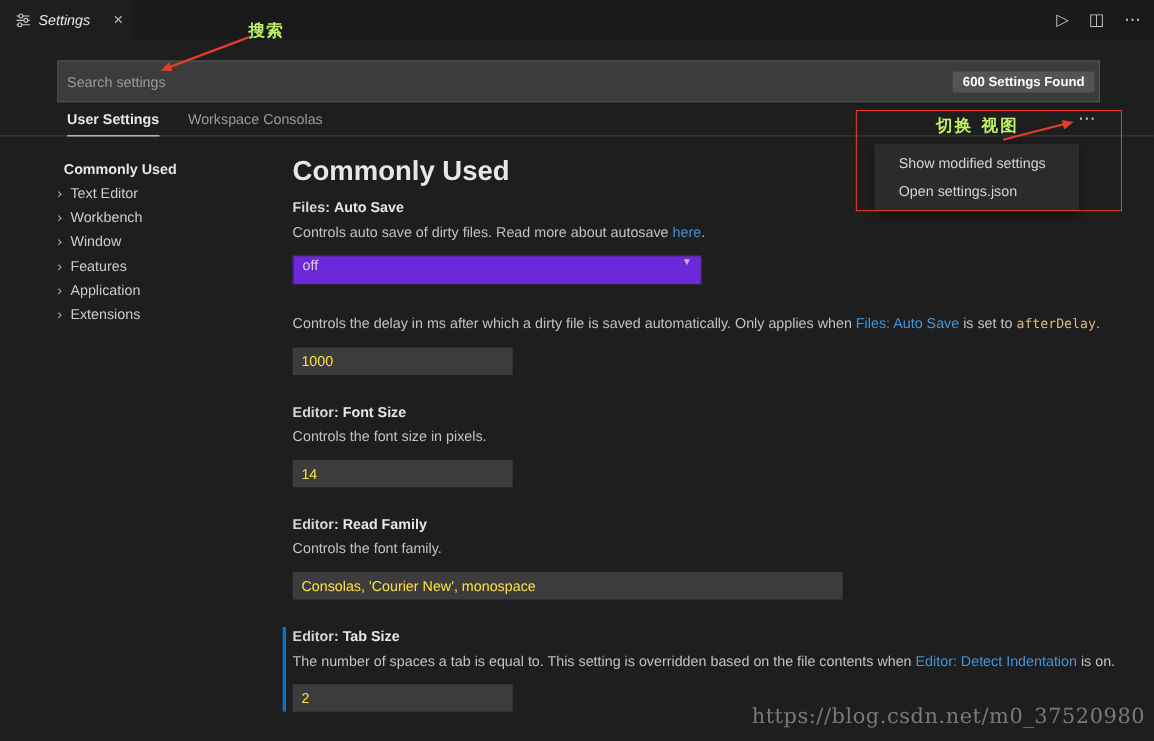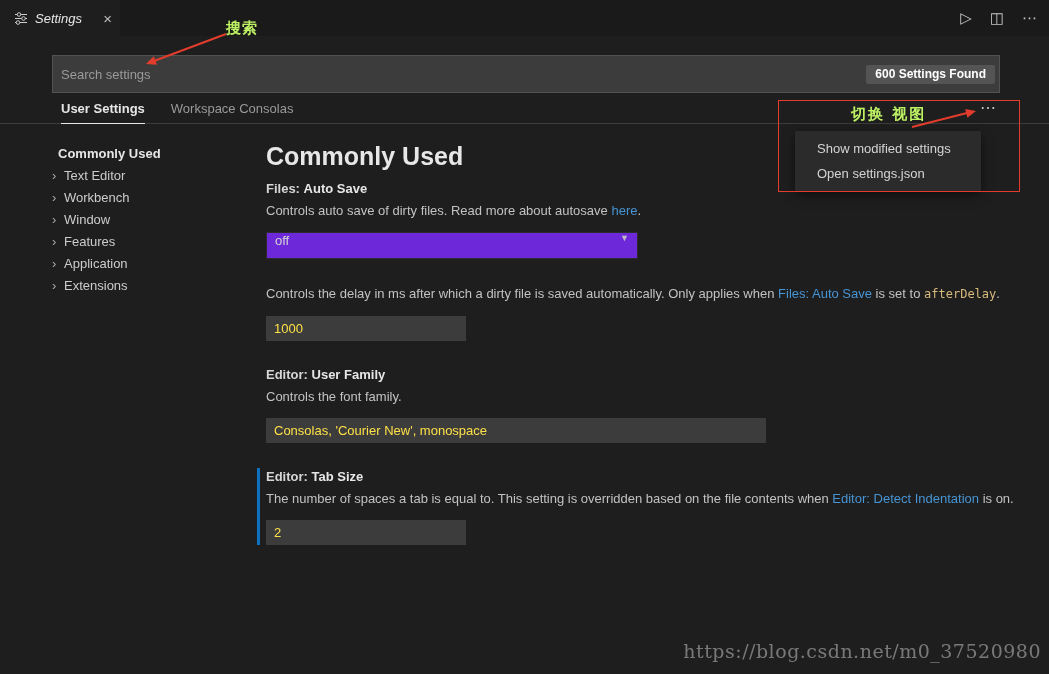--- a/index.html
+++ b/index.html
@@ -164,25 +164,35 @@
     </div>
   </div>
 
   <div class="section">
     <div class="sdesc">
       <span>Controls the delay in ms after which a dirty file is saved automatically. Only applies when </span><span class="link">Files: Auto Save</span><span> is set to </span><span class="code">afterDelay</span><span>.</span>
     </div>
     <input class="text-input" value="1000" style="">
   </div>
 
-
   <div class="section">
     <div class="stitle">
       <span class="category">Editor:</span>
-      <span class="name">User Family</span>
+      <span class="name">Font Size</span>
+    </div>
+    <div class="sdesc">
+      <span>Controls the font size in pixels.</span>
+    </div>
+    <input class="text-input" value="14" style="">
+  </div>
+
+  <div class="section">
+    <div class="stitle">
+      <span class="category">Editor:</span>
+      <span class="name">Read Family</span>
     </div>
     <div class="sdesc">
       <span>Controls the font family.</span>
     </div>
     <input class="text-input wide" value="Consolas, 'Courier New', monospace" style="">
   </div>
 
   <div class="section focused">
     <div class="stitle">
       <span class="category">Editor:</span>

